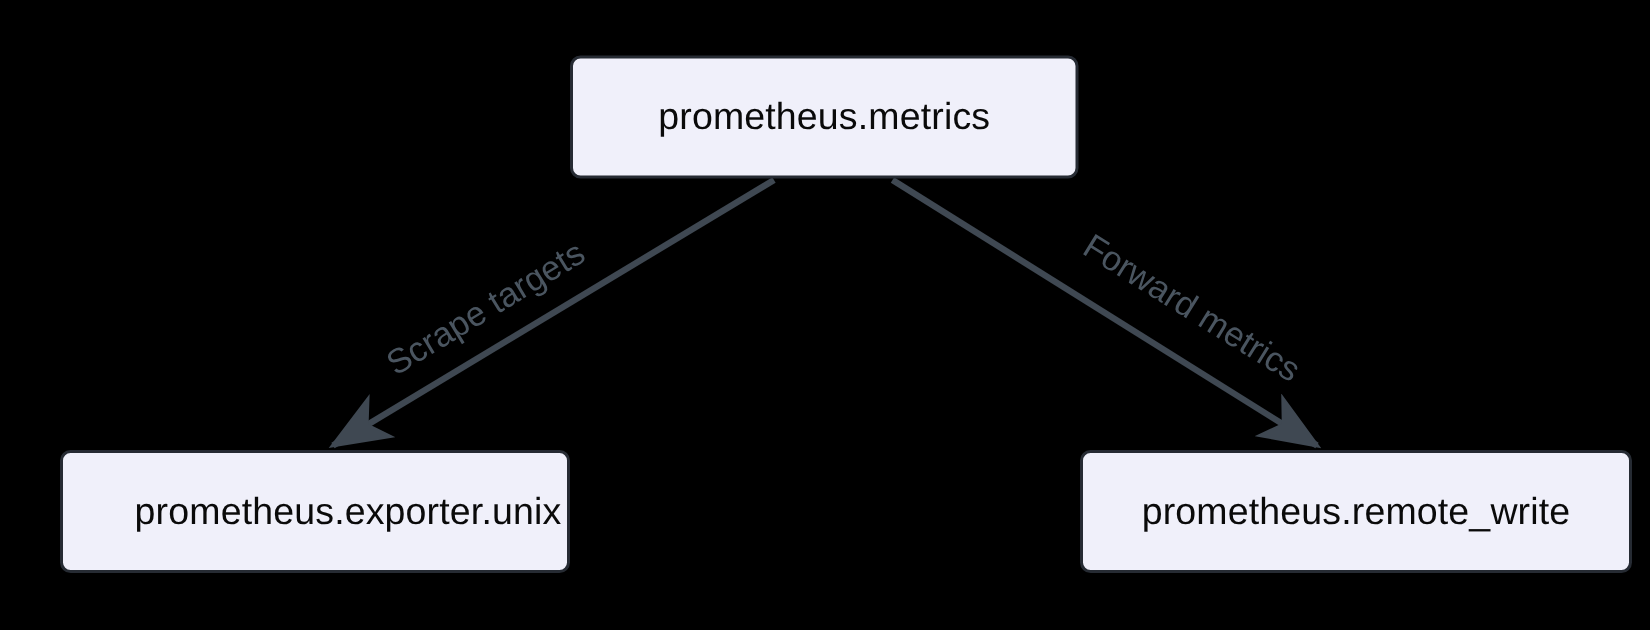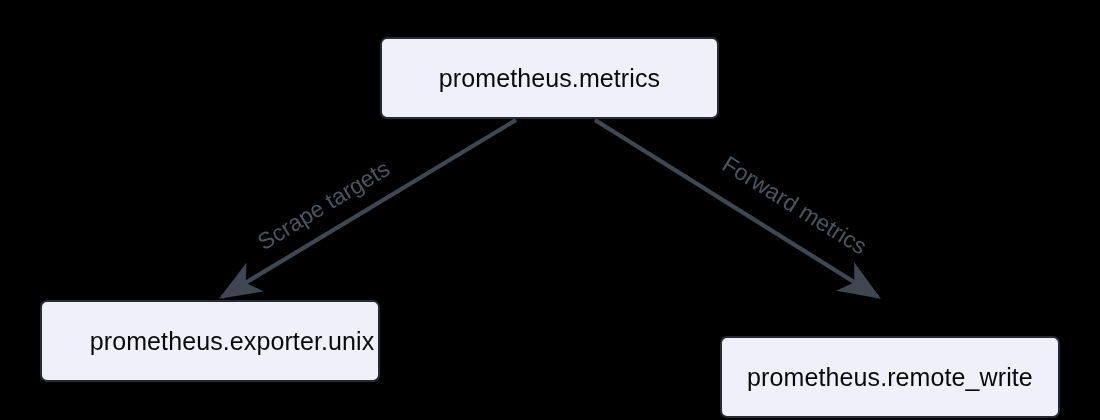--- a/index.html
+++ b/index.html
@@ -54,23 +54,22 @@
   #node-exporter-unix {
     left: 40px;
     top: 300px;
     width: 340px;
     height: 82px;
     padding-left: 44px;
   }
   #node-remote-write {
     left: 720px;
     top: 300px;
-    width: 340px;
+    width: 368px;
     height: 82px;
-    margin-top: 36px;
   }
   .edge-label {
     position: absolute;
     color: #4a5560;
     font-family: "Liberation Sans", sans-serif;
     font-size: 23px;
     line-height: 1;
     white-space: nowrap;
     transform-origin: 50% 50%;
   }

